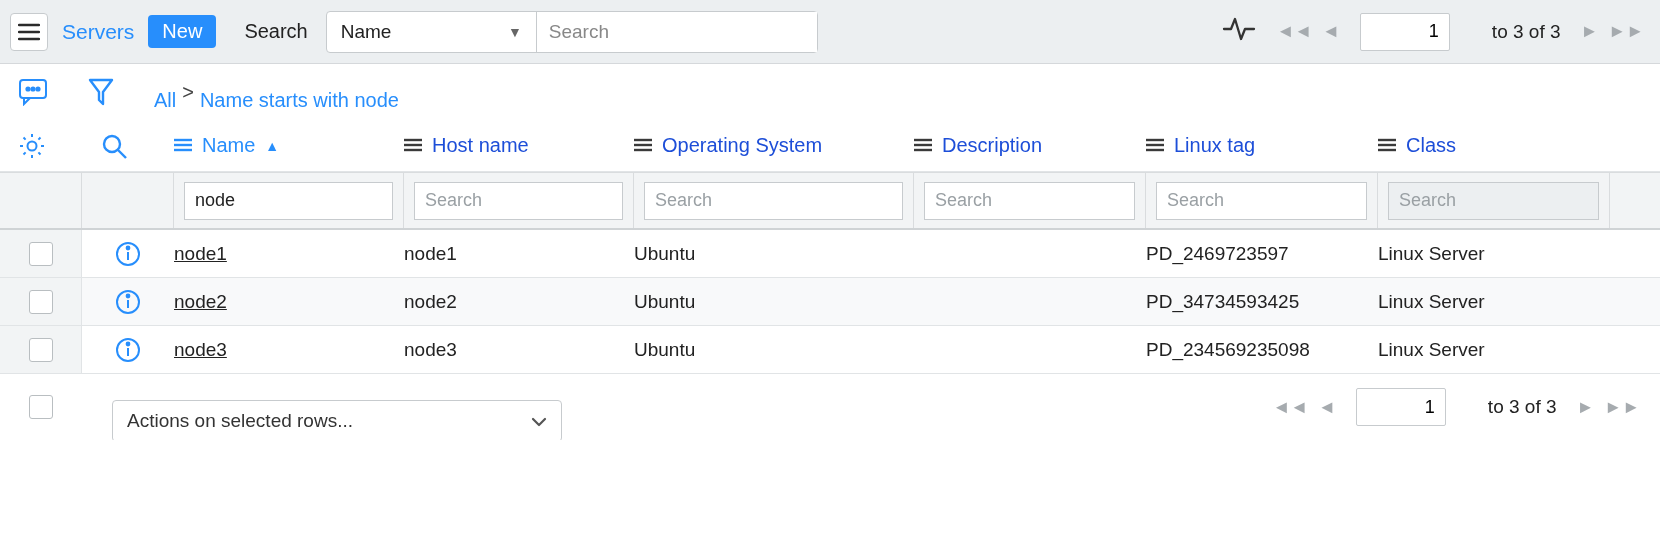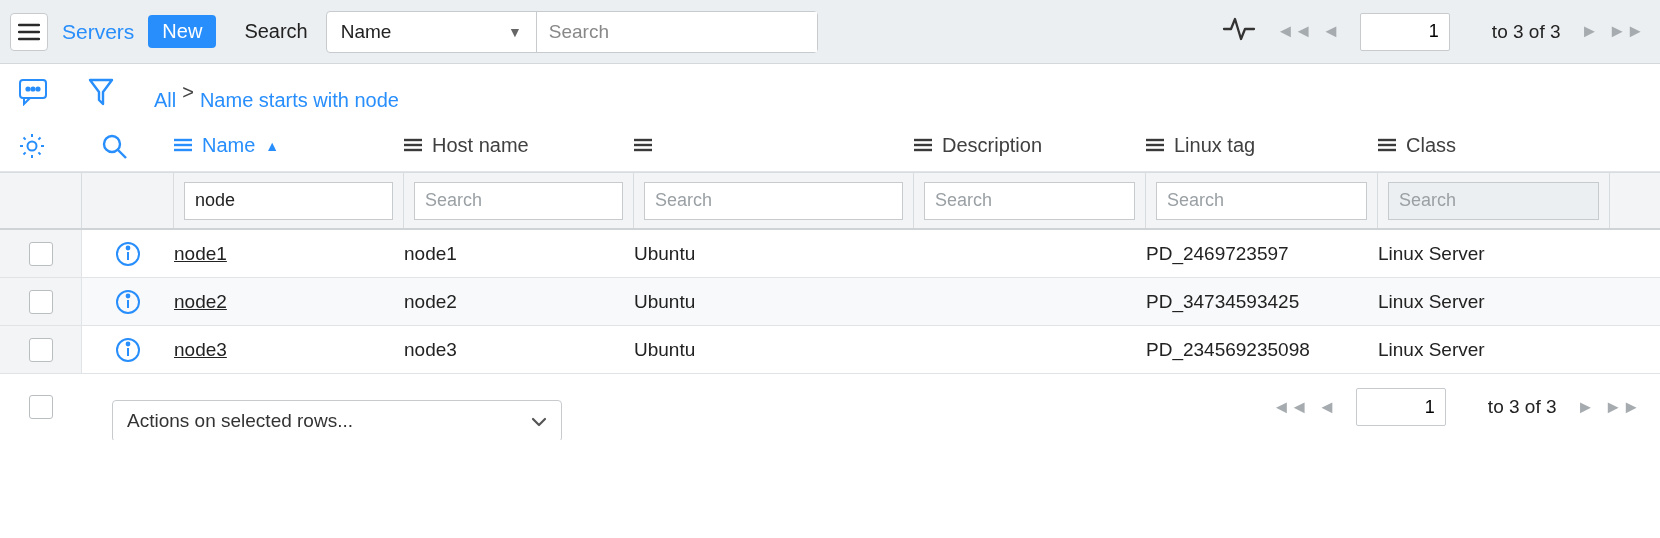--- a/index.html
+++ b/index.html
@@ -120,21 +120,21 @@
     grid-template-columns: 82px 92px 230px 230px 280px 232px 232px 232px 1fr;
     align-items: center;
     height: 52px;
     background: #fff;
     border-bottom: 1px solid #e1e4e6;
   }
   .headrow .left-icon { display:flex; align-items:center; justify-content:flex-start; padding-left:18px; cursor:pointer; }
   .col-head {
     display: flex; align-items: center; gap: 10px;
     font-size: 20px;
-    color: #404040;
+    color: #1d4ed8;
     cursor: pointer;
   }
   .col-head.sorted { color: #278efc; }
   .col-head .menu-icon svg { stroke: #3a3a3a; }
   .col-head.sorted .menu-icon svg { stroke: #278efc; }
   .sort-tri { color: #278efc; font-size: 14px; }
   .headrow .pad { }
 
   
   .filtinputs {
@@ -325,20 +325,21 @@
   </div>
 
   <div class="col-head">
     <span class="menu-icon">
       <svg width="18" height="14" viewBox="0 0 18 14" fill="none" stroke-width="2.4">
           <line x1="0" y1="2" x2="18" y2="2"></line>
           <line x1="0" y1="7" x2="18" y2="7"></line>
           <line x1="0" y1="12" x2="18" y2="12"></line>
         </svg>
     </span>
+    <span>Operating System</span>
   </div>
 
   <div class="col-head">
     <span class="menu-icon">
       <svg width="18" height="14" viewBox="0 0 18 14" fill="none" stroke-width="2.4">
           <line x1="0" y1="2" x2="18" y2="2"></line>
           <line x1="0" y1="7" x2="18" y2="7"></line>
           <line x1="0" y1="12" x2="18" y2="12"></line>
         </svg>
     </span>

